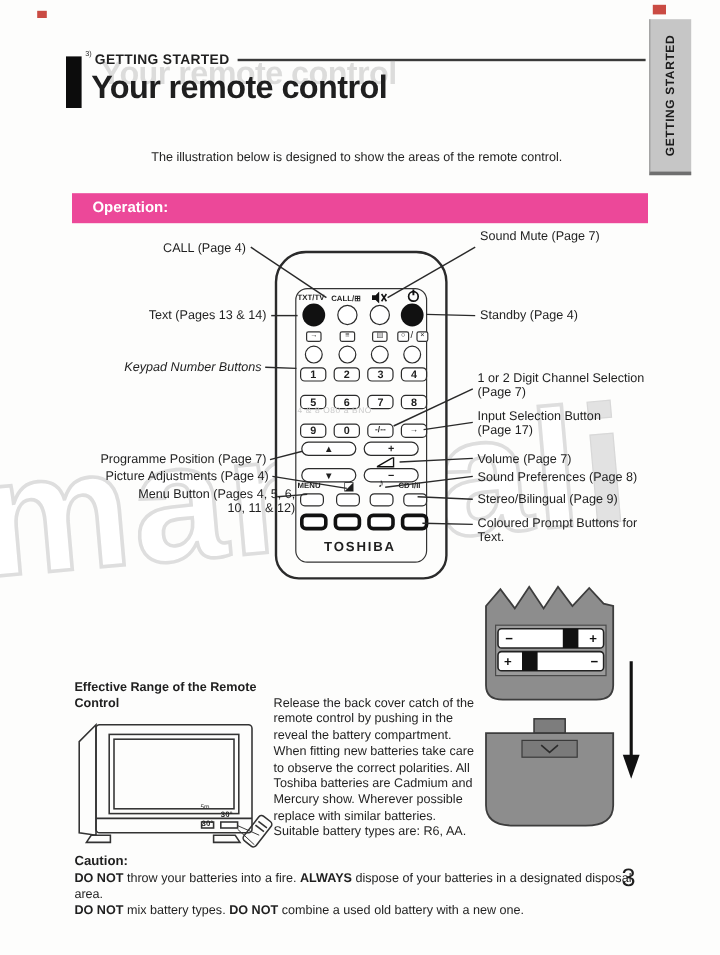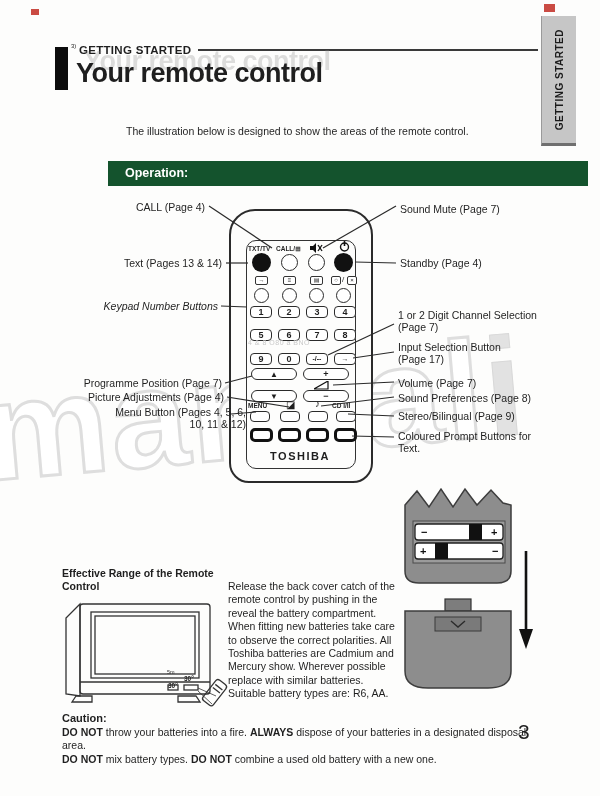--- a/index.html
+++ b/index.html
@@ -18,22 +18,22 @@
   .kicker{font-weight:bold;font-size:11.5px;letter-spacing:.3px;}
   .kicker-sup{font-size:6px;}
   .title{font-weight:bold;font-size:27px;letter-spacing:-.5px;}
   .ghost{color:#8a8a8a;opacity:.28;}
   .rule{background:#3a3a3a;}
   .sidetab{background:#c6c6c6;border-bottom:3px solid #6f6f6f;border-left:1px solid #9a9a9a;
            display:flex;align-items:center;justify-content:center;}
   .sidetab span{writing-mode:vertical-rl;transform:rotate(180deg);font-weight:bold;font-size:10px;
                 letter-spacing:.5px;color:#1b1b1b;white-space:nowrap;}
   .intro{font-size:10.5px;line-height:14px;}
-  .opbar{background:#14532d;color:#fff;font-weight:bold;font-size:12.5px;line-height:25px;
-         padding-left:17px;box-sizing:border-box;margin-left:48px;}
+  .opbar{background:#ec4899;color:#fff;font-weight:bold;font-size:12.5px;line-height:25px;
+         padding-left:17px;box-sizing:border-box;}
   
   .co{font-size:10.5px;line-height:12px;white-space:nowrap;}
   .co.r{text-align:right;}
   
   .rc-body{border:2px solid #2b2b2b;border-radius:26px 26px 20px 20px;background:#fdfdfc;}
   .rc-panel{border:1.5px solid #333;border-radius:10px;}
   .rc-lbl{font-size:6.5px;font-weight:bold;white-space:nowrap;}
   .cir{border-radius:50%;box-sizing:border-box;}
   .cir.w{border:1.6px solid #2b2b2b;background:#fff;}
   .cir.b{background:#111;}
@@ -157,21 +157,21 @@
   <div class="abs co r z2" style="right:395px;top:201px;">CALL (Page 4)</div>
   <div class="abs co r z2" style="right:378px;top:257px;">Text (Pages 13 &amp; 14)</div>
   <div class="abs co r z2" style="right:382px;top:300px;font-style:italic;">Keypad Number Buttons</div>
   <div class="abs co r z2" style="right:378px;top:377px;">Programme Position (Page 7)</div>
   <div class="abs co r z2" style="right:376px;top:391px;">Picture Adjustments (Page 4)</div>
   <div class="abs co r z2" style="right:354px;top:406px;">
     <div>Menu Button (Pages 4, 5, 6,</div>
     <div>10, 11 &amp; 12)</div>
   </div>
 
-  <div class="abs co z2" style="left:400px;top:203px;">Sound Mute (Page 7)</div>
+  <div class="abs co z2" style="left:400px;top:191px;">Sound Mute (Page 7)</div>
   <div class="abs co z2" style="left:400px;top:257px;">Standby (Page 4)</div>
   <div class="abs co z2" style="left:398px;top:309px;">
     <div>1 or 2 Digit Channel Selection</div>
     <div>(Page 7)</div>
   </div>
   <div class="abs co z2" style="left:398px;top:341px;">
     <div>Input Selection Button</div>
     <div>(Page 17)</div>
   </div>
   <div class="abs co z2" style="left:398px;top:377px;">Volume (Page 7)</div>

